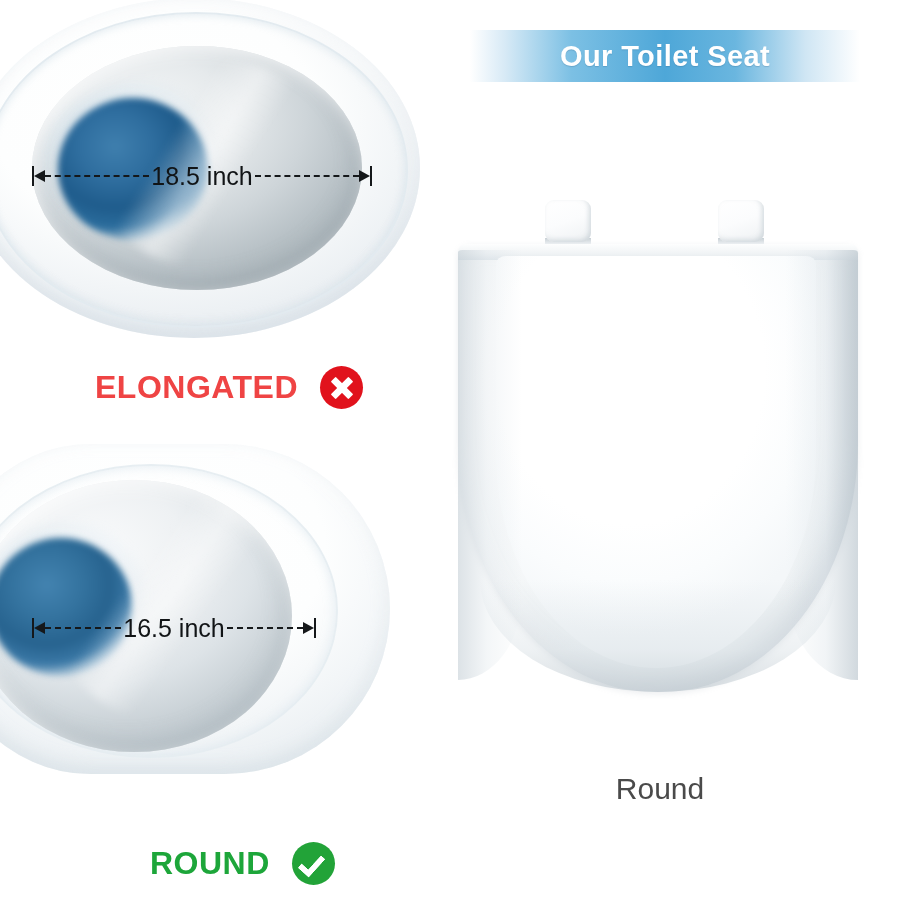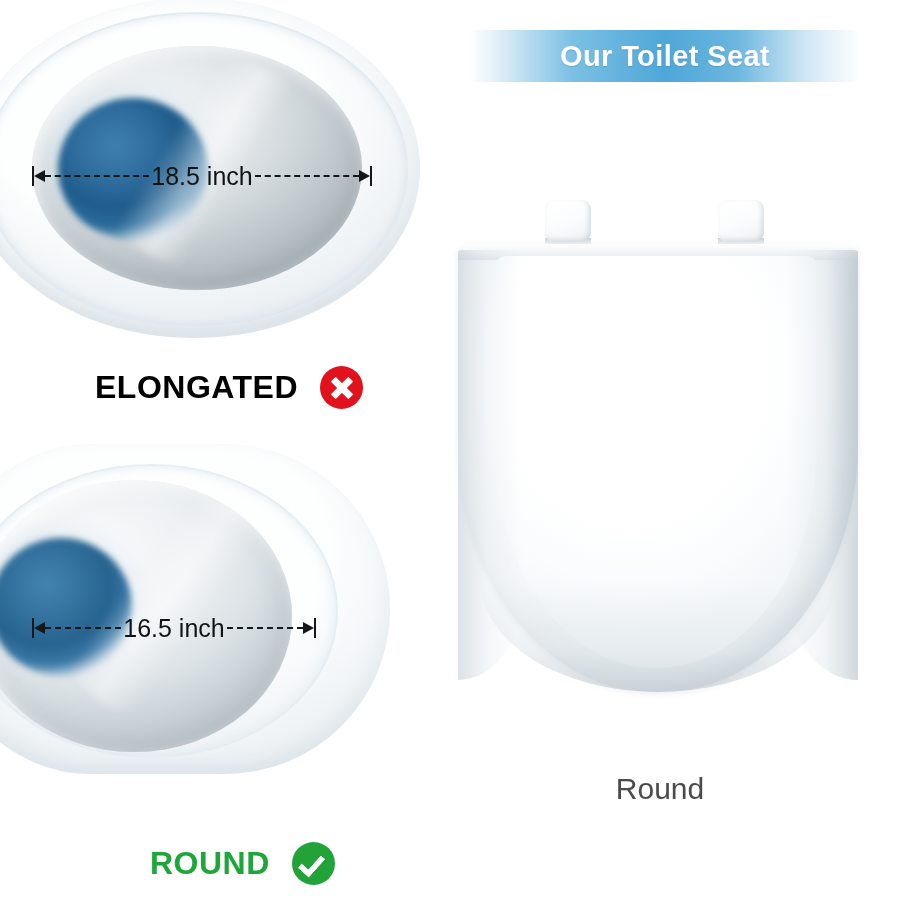--- a/index.html
+++ b/index.html
@@ -244,21 +244,21 @@
     display: flex;
     align-items: center;
     gap: 22px;
   }
   .verdict-text {
     font-size: 32px;
     font-weight: bold;
     letter-spacing: 0.5px;
     white-space: nowrap;
   }
-  .verdict-bad  .verdict-text { color: #000000; }
+  .verdict-bad  .verdict-text { color: #ef4444; }
   .verdict-good .verdict-text { color: #1da63a; }
 
   .badge {
     width: 43px;
     height: 43px;
     border-radius: 50%;
     position: relative;
     flex: 0 0 auto;
   }
   .badge-x     { background: #e1121c; }

